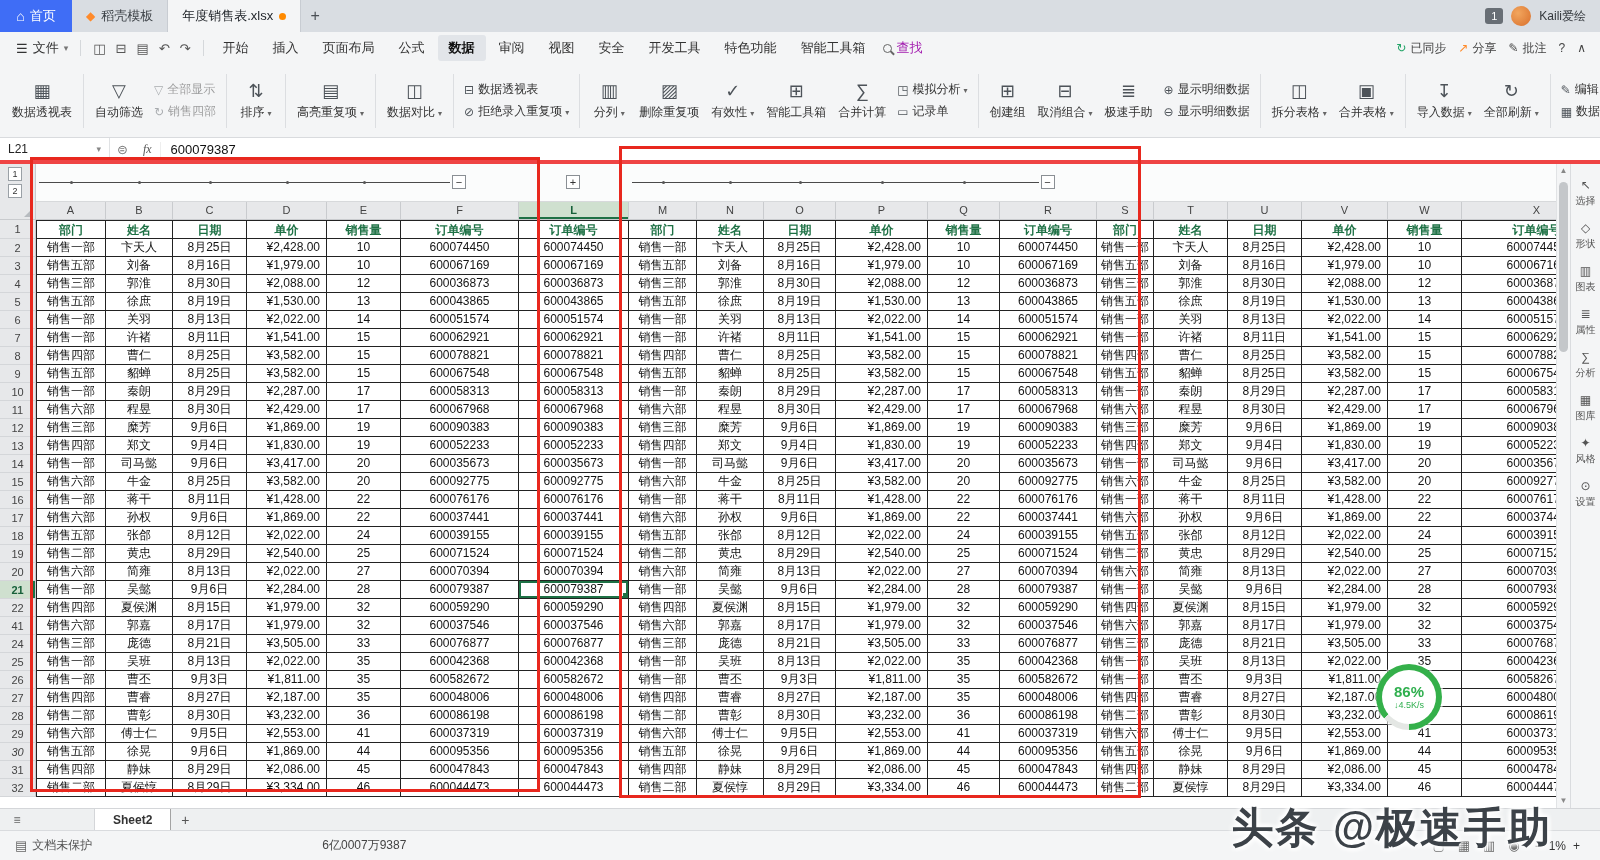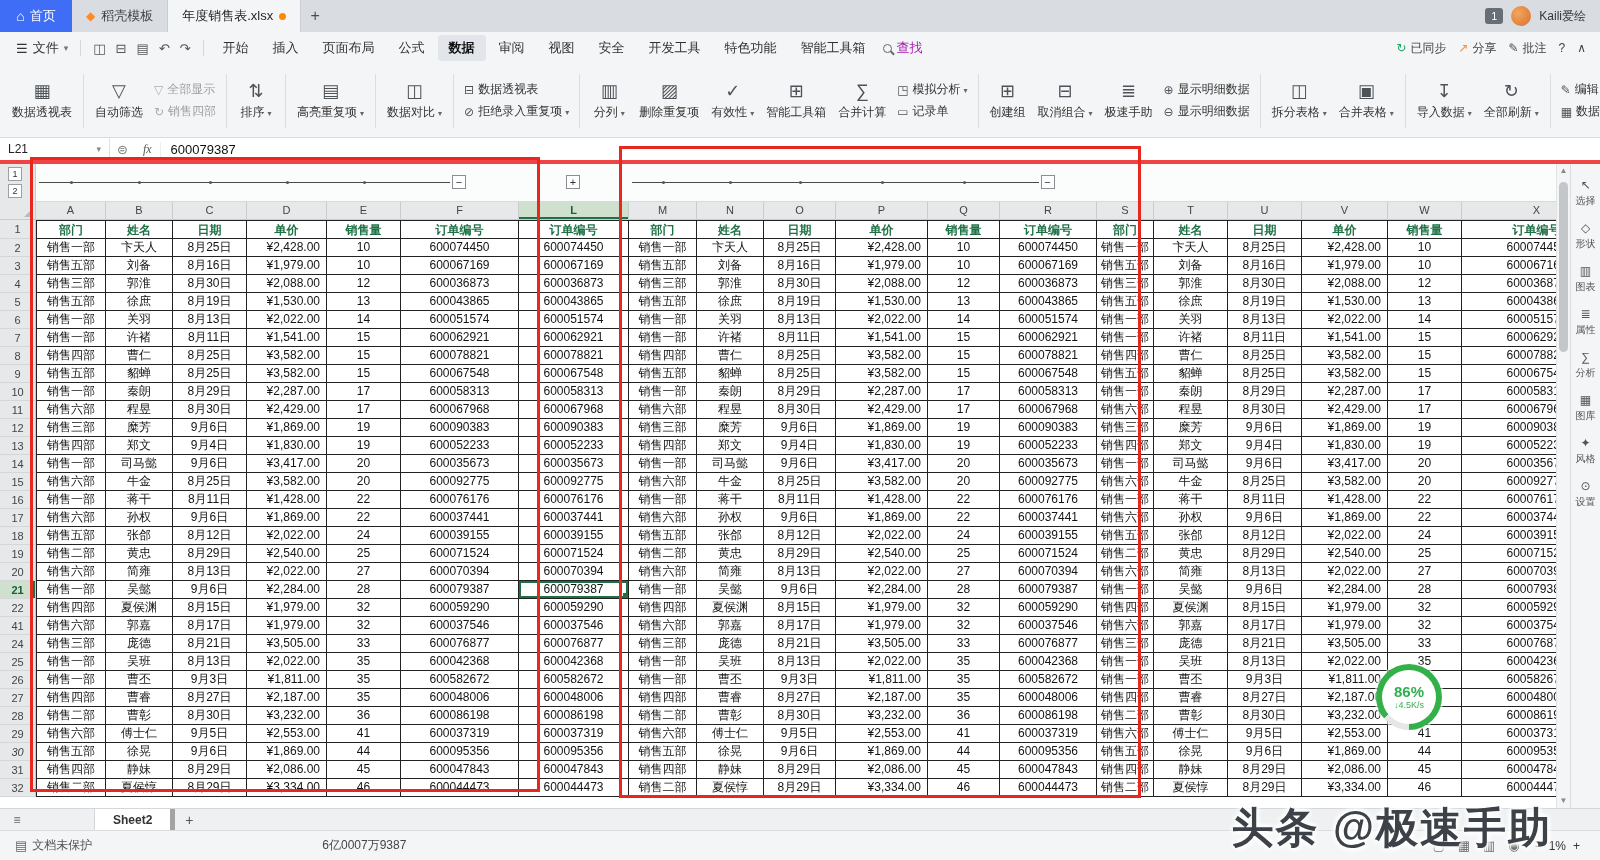--- a/index.html
+++ b/index.html
@@ -94,21 +94,21 @@
 
 .sidepanel { width:30px; background:#f4f5f6; border-left:1px solid #dadcdf; display:flex; flex-direction:column; align-items:center; padding-top:14px; gap:15px; flex:none; }
 .sp-item { display:flex; flex-direction:column; align-items:center; gap:3px; color:#555; }
 .sp-item .ic { font-size:12px; }
 .sp-item .lb { font-size:10px; line-height:11px; width:22px; text-align:center; color:#555; }
 
 
 .sheettabs { height:22px; background:#eef0f1; border-top:1px solid #d4d6d9; display:flex; align-items:stretch; flex:none; font-size:12px; color:#333; }
 .st-menu { width:34px; display:flex; align-items:center; justify-content:center; color:#666; }
 .st-spacer { width:60px; }
-.st-tab { padding:0 18px; background:#fff; display:flex; align-items:center; font-weight:bold; border-right:5px solid #a3a3a3; border-left:1px solid #d4d6d9; }
+.st-tab { padding:0 18px; background:#fff; display:flex; align-items:center; font-weight:bold; border-right:1px solid #a3a3a3; border-left:1px solid #d4d6d9; }
 .st-add { width:28px; display:flex; align-items:center; justify-content:center; color:#555; font-size:14px; }
 
 
 .statusbar { height:30px; background:#f4f5f6; border-top:1px solid #d9dbde; display:flex; align-items:center; flex:none; font-size:12px; color:#555; padding:0 10px; }
 .sb-ic { padding:0 5px; font-size:13px; color:#666; }
 .sb-sum { margin-left:230px; color:#444; }
 .sb-right { margin-left:auto; display:flex; align-items:center; gap:10px; padding-right:10px; }
 .sb-view { display:flex; gap:3px; }
 .sb-zoom { display:flex; align-items:center; gap:7px; color:#333; }
 

